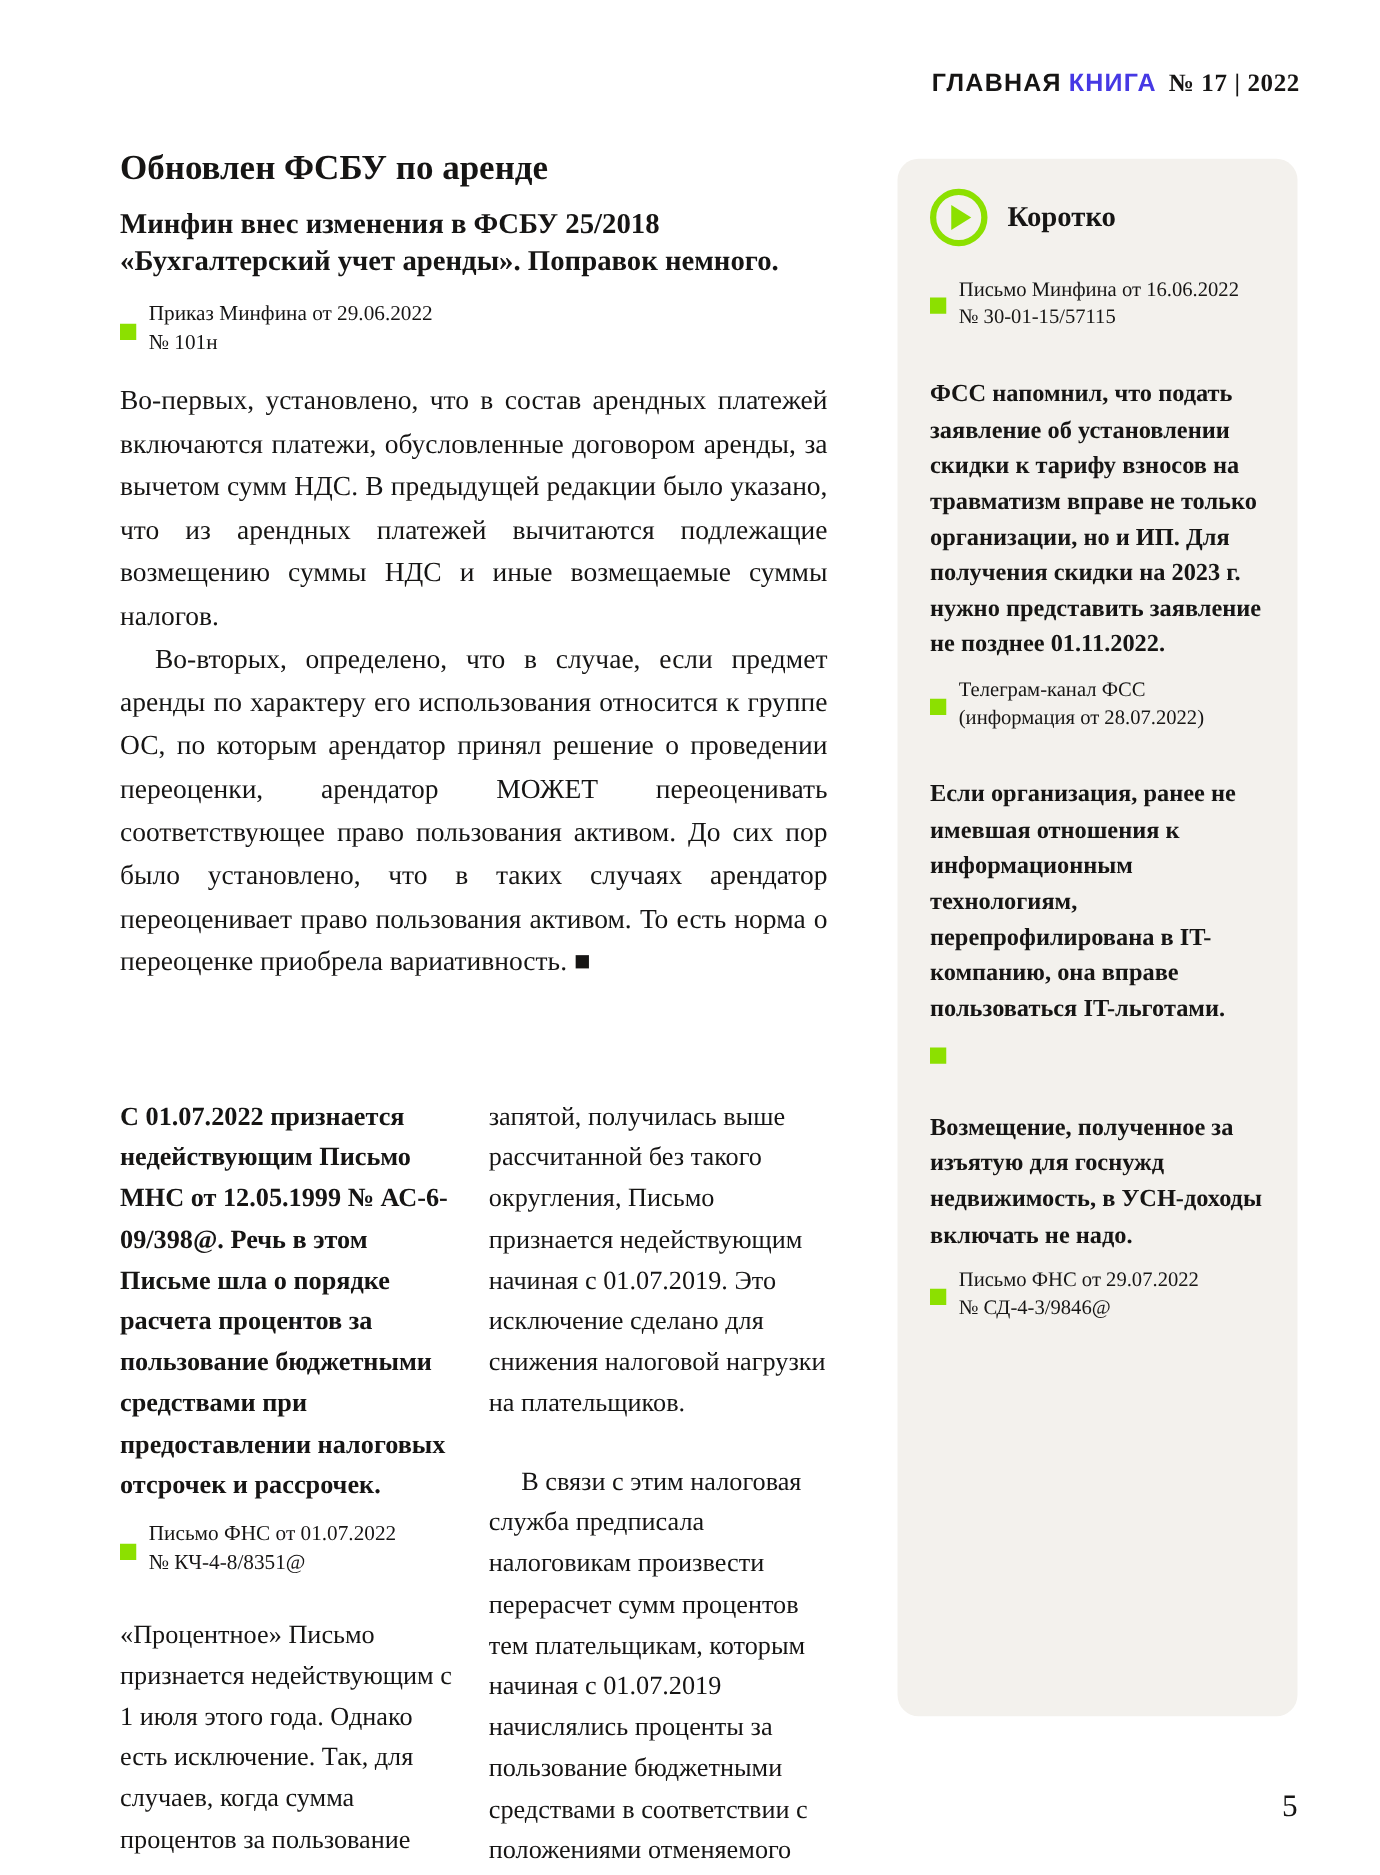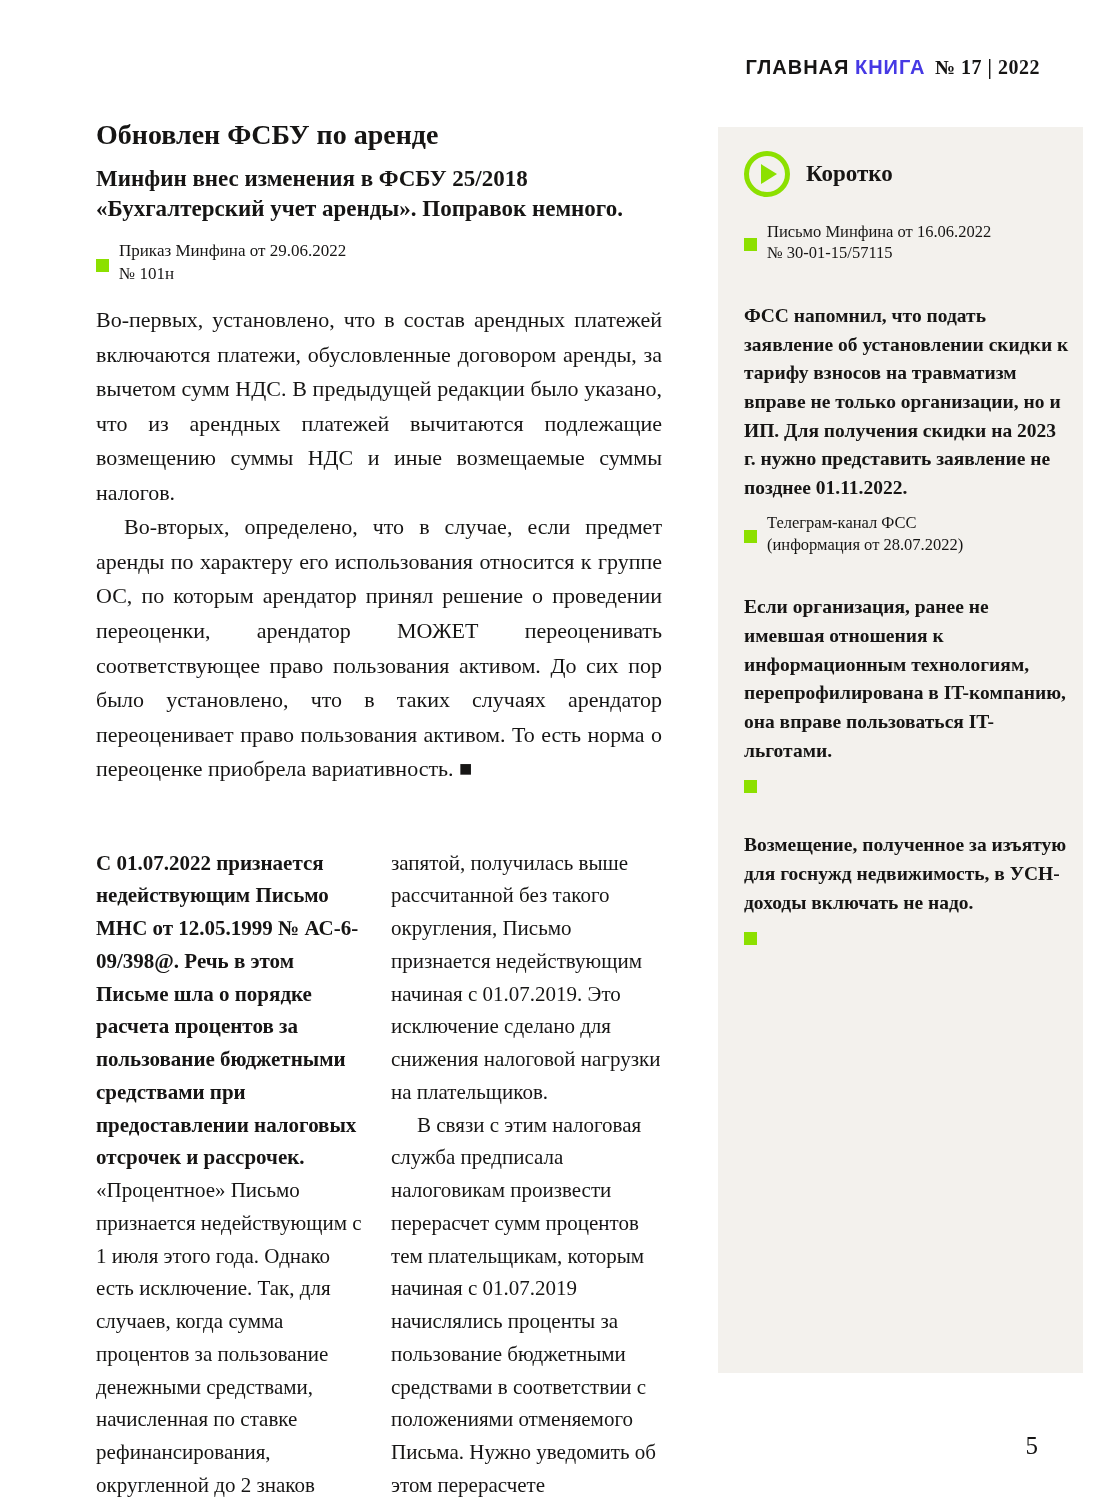--- a/index.html
+++ b/index.html
@@ -43,29 +43,30 @@
   .source-text{font-size:17px;line-height:1.32;}
   .body-text{margin-top:18px;}
   .body-text p{
     font-size:22px;line-height:1.57;text-align:justify;
   }
   .body-text p.indent{text-indent:28px;}
   
   .article-2{margin-top:60px;}
   .two-cols{display:flex;gap:24px;margin-top:14px;}
   .col{width:271px;}
-  .col p{font-size:21px;line-height:1.56;}
+  .col p{font-size:21px;line-height:1.56;margin-top:30px;}
   .col p.bold-lead{font-weight:bold;}
   .col .source-row{margin:12px 0 14px 0;}
   .col p.indent{text-indent:26px;}
   
   .sidebar{
-    position:absolute;left:718px;top:127px;width:365px;min-height:1246px;
+    position:absolute;left:718px;top:127px;width:320px;min-height:1246px;
     background:var(--sidebar-bg);
     padding:24px 12px 26px 26px;
+    border-radius:17px;
   }
   .sidebar-header{display:flex;align-items:center;margin-bottom:24px;}
   .play-circle{
     flex:0 0 auto;width:46px;height:46px;border-radius:50%;
     border:5px solid var(--accent);
     display:flex;align-items:center;justify-content:center;
   }
   .play-triangle{
     width:0;height:0;margin-left:4px;
     border-top:10px solid transparent;
@@ -108,20 +109,27 @@
     <div class="body-text">
       <p>Во-первых, установлено, что в состав арендных платежей включаются платежи, обусловленные договором аренды, за вычетом сумм НДС. В предыдущей редакции было указано, что из арендных платежей вычитаются подлежащие возмещению суммы НДС и иные возмещаемые суммы налогов.</p>
       <p class="indent">Во-вторых, определено, что в случае, если предмет аренды по характеру его использования относится к группе ОС, по которым арендатор принял решение о проведении переоценки, арендатор МОЖЕТ переоценивать соответствующее право пользования активом. До сих пор было установлено, что в таких случаях арендатор переоценивает право пользования активом. То есть норма о переоценке приобрела вариативность. ■</p>
     </div>
   </div>
 
   <div class="article-2">
     <div class="two-cols">
       <div class="col">
         <p class="bold-lead">С 01.07.2022 признается недействующим Письмо МНС от 12.05.1999 № АС-6-09/398@. Речь в этом Письме шла о порядке расчета процентов за пользование бюджетными средствами при предоставлении налоговых отсрочек и рассрочек.</p>
+        <div class="source-row">
+          <span class="sq"></span>
+          <span class="source-text">
+            <span>Письмо ФНС от 01.07.2022</span><br>
+            <span>№ КЧ-4-8/8351@</span>
+          </span>
+        </div>
         <p>«Процентное» Письмо признается недействующим с 1 июля этого года. Однако есть исключение. Так, для случаев, когда сумма процентов за пользование денежными средствами, начисленная по ставке рефинансирования, округленной до 2 знаков после</p>
       </div>
       <div class="col">
         <p>запятой, получилась выше рассчитанной без такого округления, Письмо признается недействующим начиная с 01.07.2019. Это исключение сделано для снижения налоговой нагрузки на плательщиков.</p>
         <p class="indent">В связи с этим налоговая служба предписала налоговикам произвести перерасчет сумм процентов тем плательщикам, которым начиная с 01.07.2019 начислялись проценты за пользование бюджетными средствами в соответствии с положениями отменяемого Письма. Нужно уведомить об этом перерасчете плательщиков, а также вернуть им излишне уплаченные суммы. ■</p>
       </div>
     </div>
   </div>
 
 </div>
@@ -159,17 +167,21 @@
     <div class="brief-text">Если организация, ранее не имевшая отношения к информационным технологиям, перепрофилирована в IT-компанию, она вправе пользоваться IT-льготами.</div>
     <div class="source-row">
       <span class="sq"></span>
     </div>
   </div>
 
   <div class="brief-item">
     <div class="brief-text">Возмещение, полученное за изъятую для госнужд недвижимость, в УСН-доходы включать не надо.</div>
     <div class="source-row">
       <span class="sq"></span>
+      <span class="source-text">
+        <span>Письмо ФНС от 29.07.2022</span><br>
+        <span>№ СД-4-3/9846@</span>
+      </span>
     </div>
   </div>
 </aside>
 
 <div class="page-number">5</div>
 
 </body></html>

